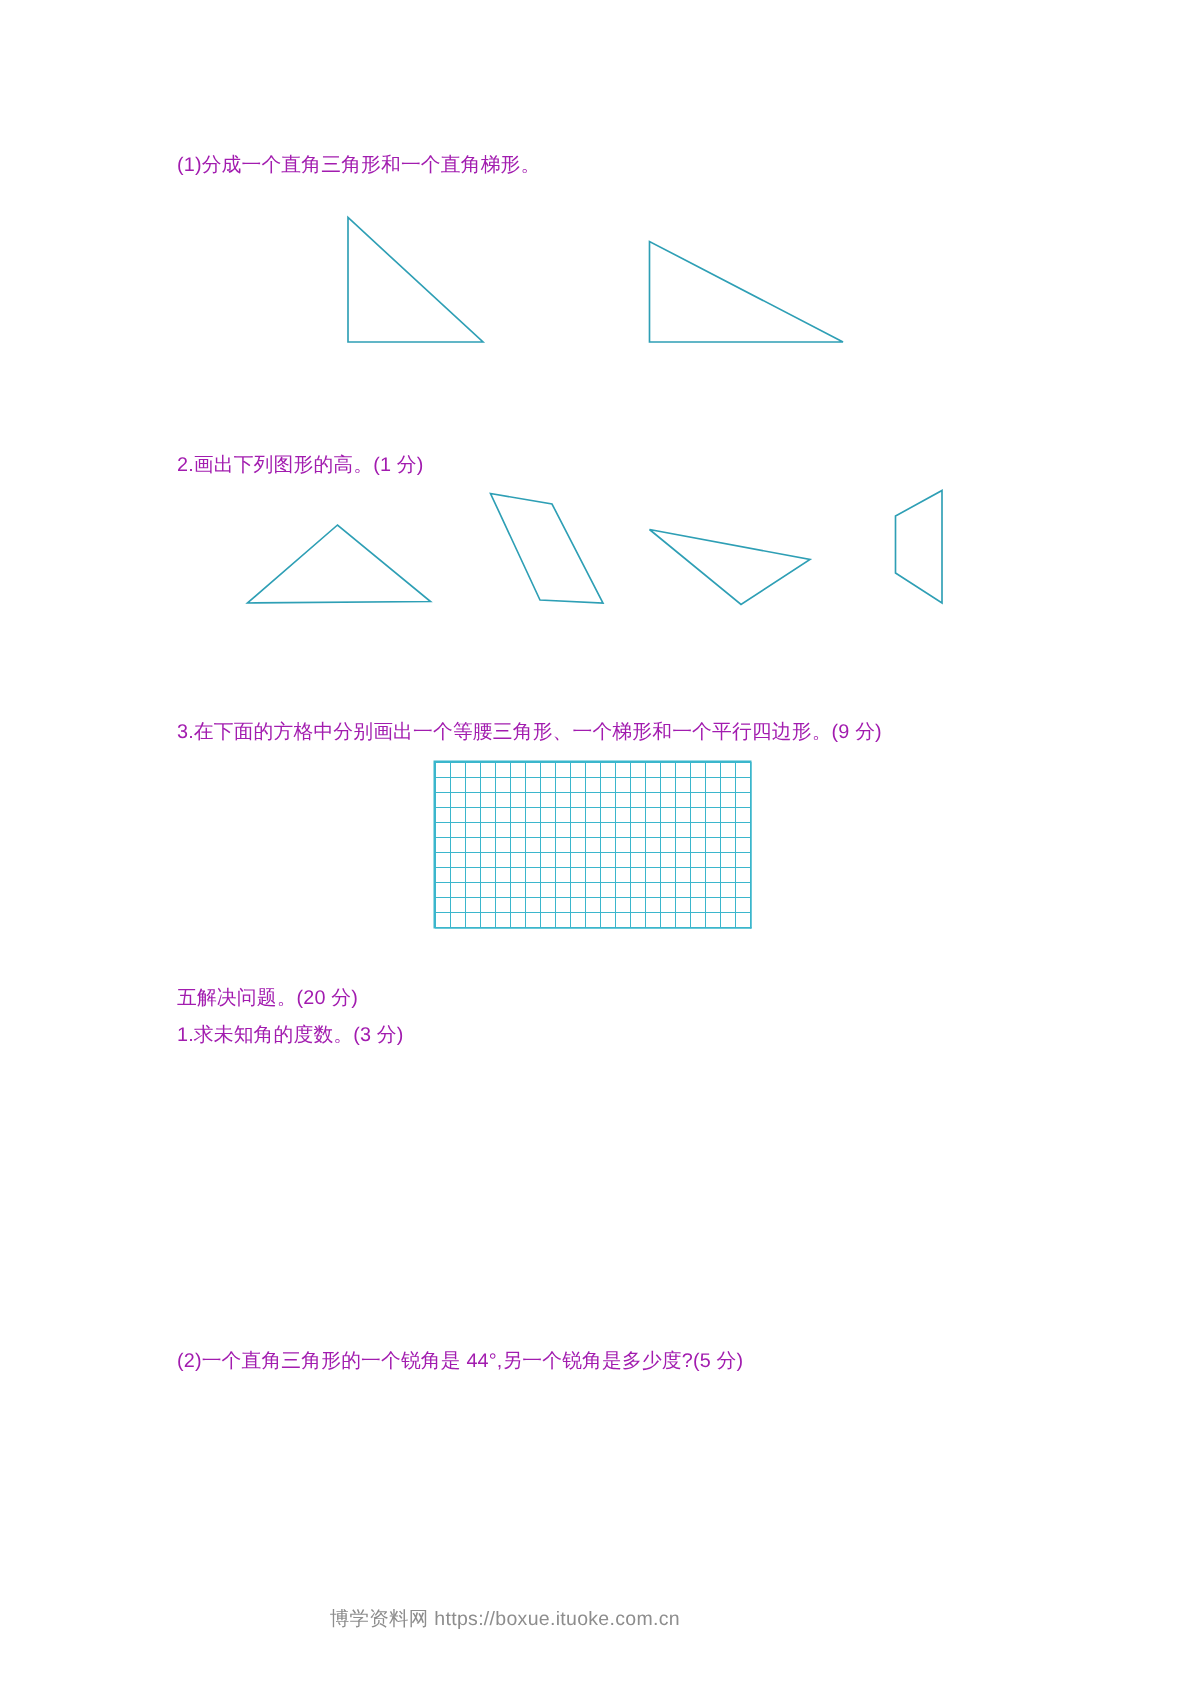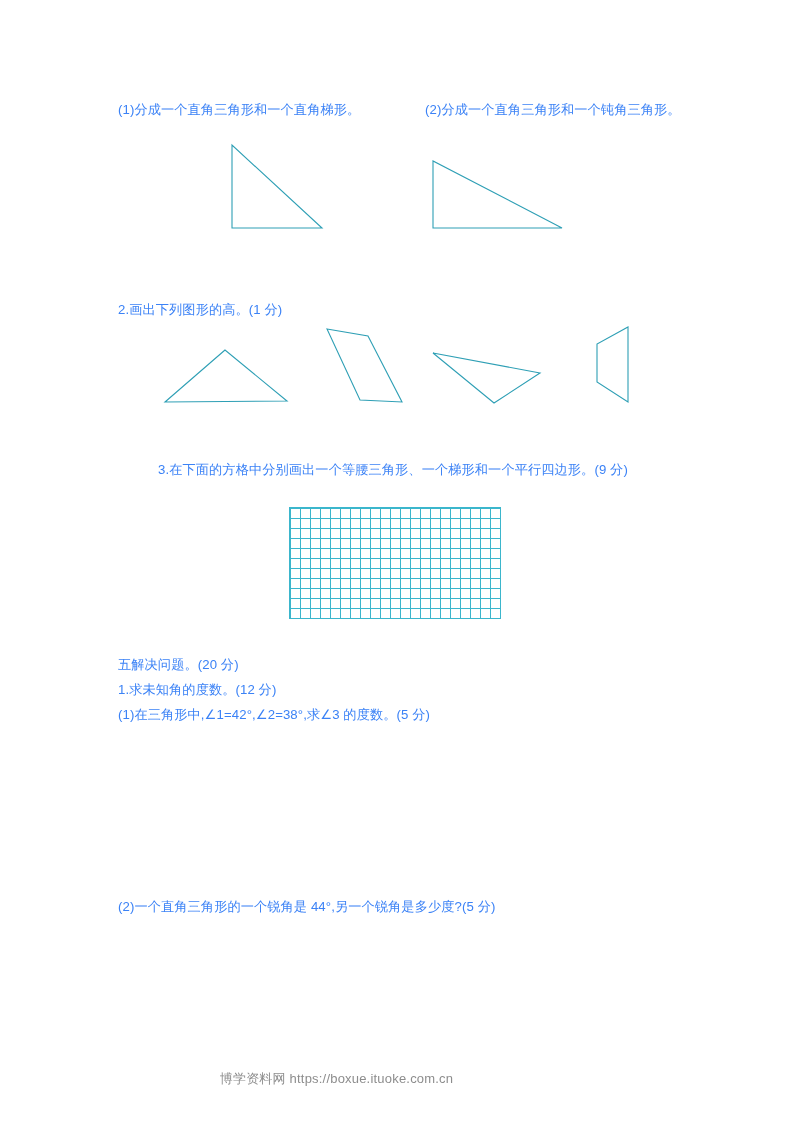--- a/index.html
+++ b/index.html
@@ -20,29 +20,29 @@
     inset: 0;
     width: 793px;
     height: 1122px;
   }
 
   
   .qtext {
     position: absolute;
     font-size: 13.2px;
     line-height: 22px;
-    color: #3b82f6;
+    color: #a21caf;
     letter-spacing: 0.1px;
     white-space: pre-wrap;
   }
 
   #q1a-text  { left: 118px; top: 99px;  width: 300px; }
   #q1b-text  { left: 425px; top: 99px;  width: 262px; }
   #q2-text   { left: 118px; top: 299px; width: 400px; }
-  #q3-text   { left: 118px; top: 459px; width: 565px; margin-left: 40px; }
+  #q3-text   { left: 118px; top: 477px; width: 565px; }
   #sec5-text { left: 118px; top: 654px; width: 400px; }
   #q5-1-text { left: 118px; top: 679px; width: 400px; }
   #q5-1a-text{ left: 118px; top: 704px; width: 520px; }
   #q5-1b-text{ left: 118px; top: 896px; width: 540px; }
 
   
   .figlayer {
     position: absolute;
     left: 0;
     top: 0;
@@ -88,21 +88,20 @@
     letter-spacing: 0.2px;
   }
 </style>
 </head>
 <body>
 
 <div class="page">
 
   <div class="qtext" id="q1a-text">(1)分成一个直角三角形和一个直角梯形。</div>
 
-  <div class="qtext" id="q1b-text">(2)分成一个直角三角形和一个钝角三角形。</div>
 
   <div class="figlayer">
     <svg width="793" height="1122" viewBox="0 0 793 1122" xmlns="http://www.w3.org/2000/svg">
       <polygon points="232,145 232,228 322,228" fill="none" stroke="#2e9fb5" stroke-width="1.1"></polygon>
       <polygon points="433,161 433,228 562,228" fill="none" stroke="#2e9fb5" stroke-width="1.1"></polygon>
     </svg>
   </div>
 
   <div class="qtext" id="q2-text">2.画出下列图形的高。(1 分)</div>
 
@@ -114,21 +113,20 @@
       <polygon points="628,327 628,402 597,382 597,344" fill="none" stroke="#2e9fb5" stroke-width="1.1"></polygon>
     </svg>
   </div>
 
   <div class="qtext" id="q3-text">3.在下面的方格中分别画出一个等腰三角形、一个梯形和一个平行四边形。(9 分)</div>
 
   <div id="answer-grid"></div>
 
   <div class="qtext" id="sec5-text">五解决问题。(20 分)</div>
 
-  <div class="qtext" id="q5-1-text">1.求未知角的度数。(12 分)</div>
+  <div class="qtext" id="q5-1-text">1.求未知角的度数。(3 分)</div>
 
-  <div class="qtext" id="q5-1a-text">(1)在三角形中,∠1=42°,∠2=38°,求∠3 的度数。(5 分)</div>
 
   <div class="qtext" id="q5-1b-text">(2)一个直角三角形的一个锐角是 44°,另一个锐角是多少度?(5 分)</div>
 
   <div id="footer-watermark">博学资料网 https://boxue.ituoke.com.cn</div>
 
 </div>
 
 </body></html>

